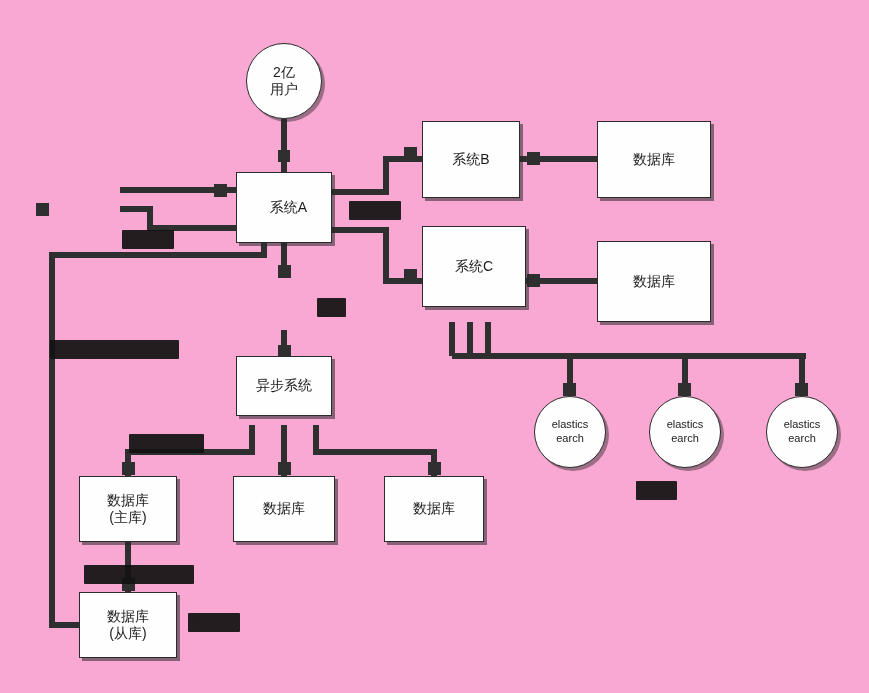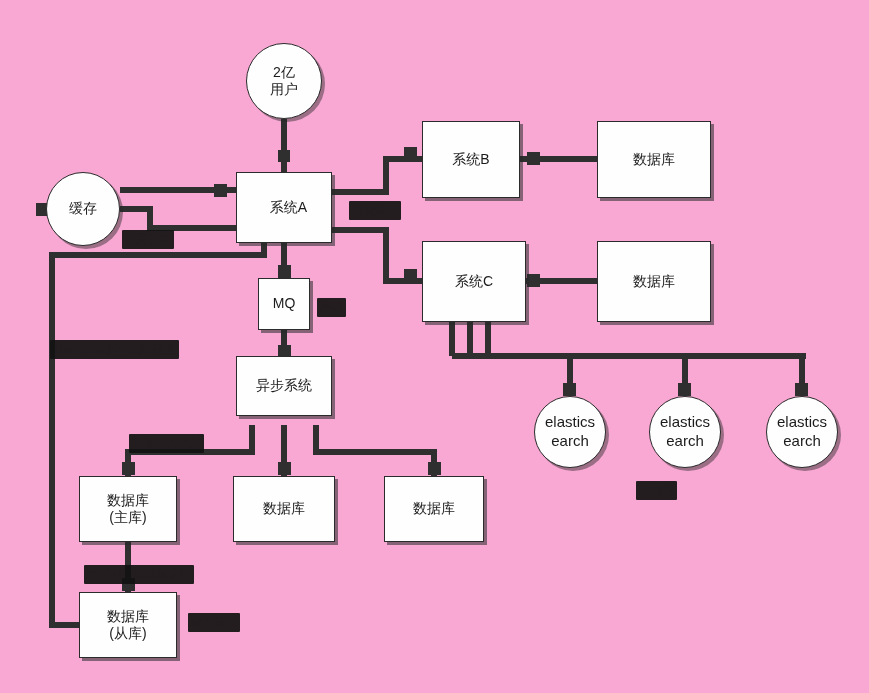--- a/index.html
+++ b/index.html
@@ -8,21 +8,21 @@
   #wires{position:absolute;left:0;top:0;width:869px;height:693px;}
 
   .node{position:absolute;box-sizing:border-box;display:flex;align-items:center;
         justify-content:center;text-align:center;color:#1b1b1b;background:#fefefe;
         font-size:14px;line-height:1.25;z-index:3;}
   .box{border:1.6px solid #2b2b2b;box-shadow:3px 3px 0 0 rgba(40,40,40,.55);}
   .circle{border:1.8px solid #2b2b2b;border-radius:50%;
           box-shadow:3px 3px 0 0 rgba(40,40,40,.45);}
 
   .node .lbl{white-space:pre-line;}
-  .es .lbl{font-size:15px;}
+  .es .lbl{font-size:11px;}
 
   .edge-label{position:absolute;z-index:4;font-size:11.5px;color:#141414;
               background:#131313;padding:2px 3px;white-space:nowrap;
               border-radius:1px;opacity:.93;}
 </style>
 </head>
 <body>
 
 <div id="canvas">
 
@@ -78,45 +78,39 @@
       <rect x="678" y="383" width="13" height="13"></rect>
       <rect x="795" y="383" width="13" height="13"></rect>
     </g>
   </svg>
 
   <div class="node circle" style="left:246px;top:43px;width:76px;height:76px;">
     <span class="lbl">2亿
 用户</span>
   </div>
 
-  <div class="node circle" style="left:46px;top:172px;width:74px;height:74px;">
-    <span class="lbl">缓存</span>
-  </div>
 
   <div class="node box" style="left:236px;top:172px;width:96px;height:71px;padding-left:9px;">
     <span class="lbl">系统A</span>
   </div>
 
-  <div class="node box" style="left:258px;top:278px;width:52px;height:52px;">
-    <span class="lbl">MQ</span>
-  </div>
 
   <div class="node box" style="left:236px;top:356px;width:96px;height:60px;">
     <span class="lbl">异步系统</span>
   </div>
 
   <div class="node box" style="left:422px;top:121px;width:98px;height:77px;">
     <span class="lbl">系统B</span>
   </div>
 
   <div class="node box" style="left:597px;top:121px;width:114px;height:77px;">
     <span class="lbl">数据库</span>
   </div>
 
-  <div class="node box" style="left:422px;top:241px;width:104px;height:81px;">
+  <div class="node box" style="left:422px;top:226px;width:104px;height:81px;">
     <span class="lbl">系统C</span>
   </div>
 
   <div class="node box" style="left:597px;top:241px;width:114px;height:81px;">
     <span class="lbl">数据库</span>
   </div>
 
   <div class="node box" style="left:79px;top:476px;width:98px;height:66px;">
     <span class="lbl">数据库
 (主库)</span>

